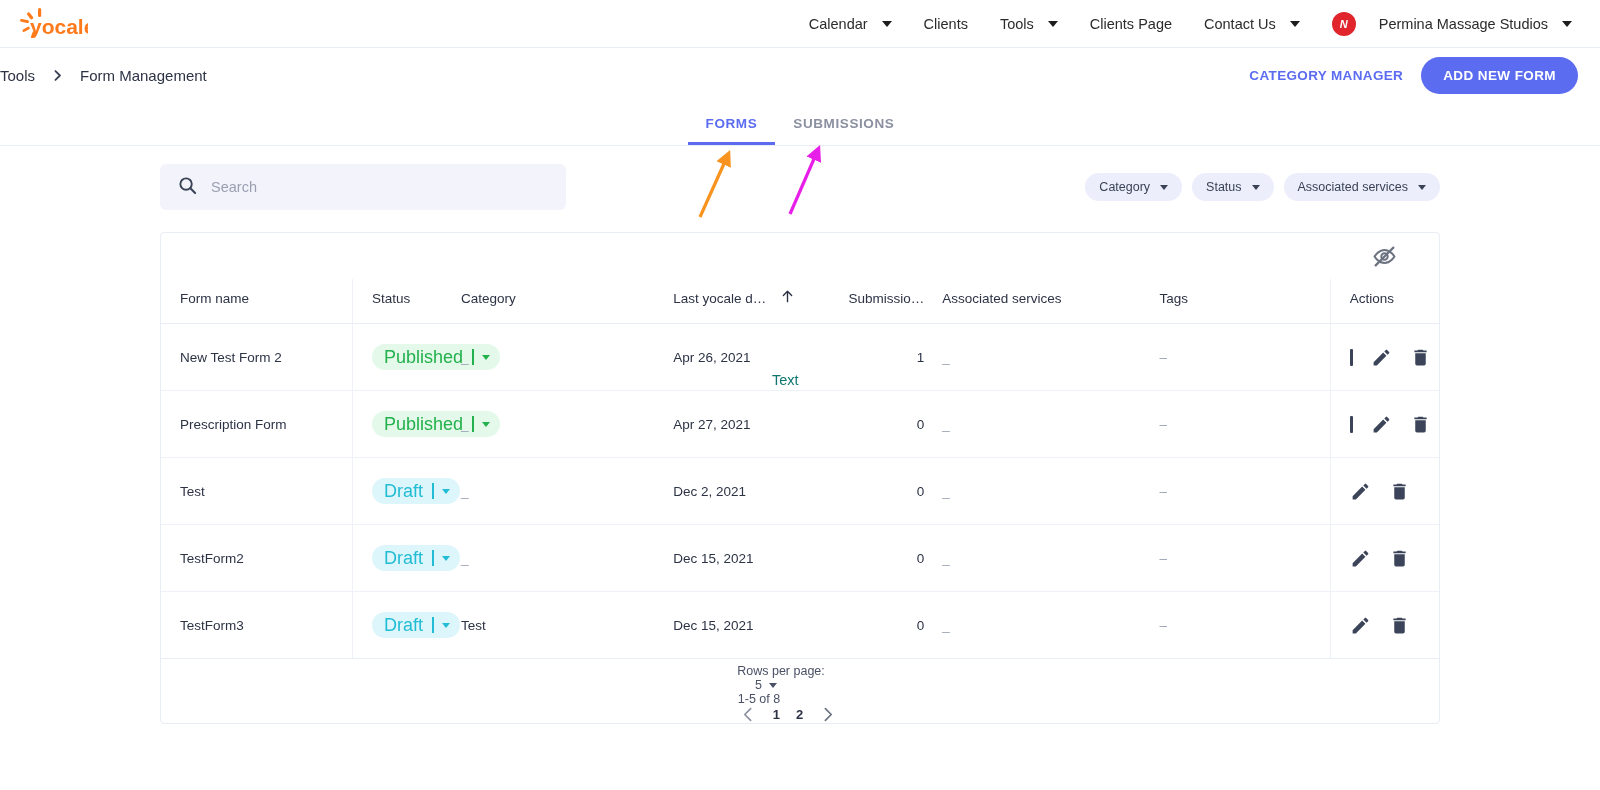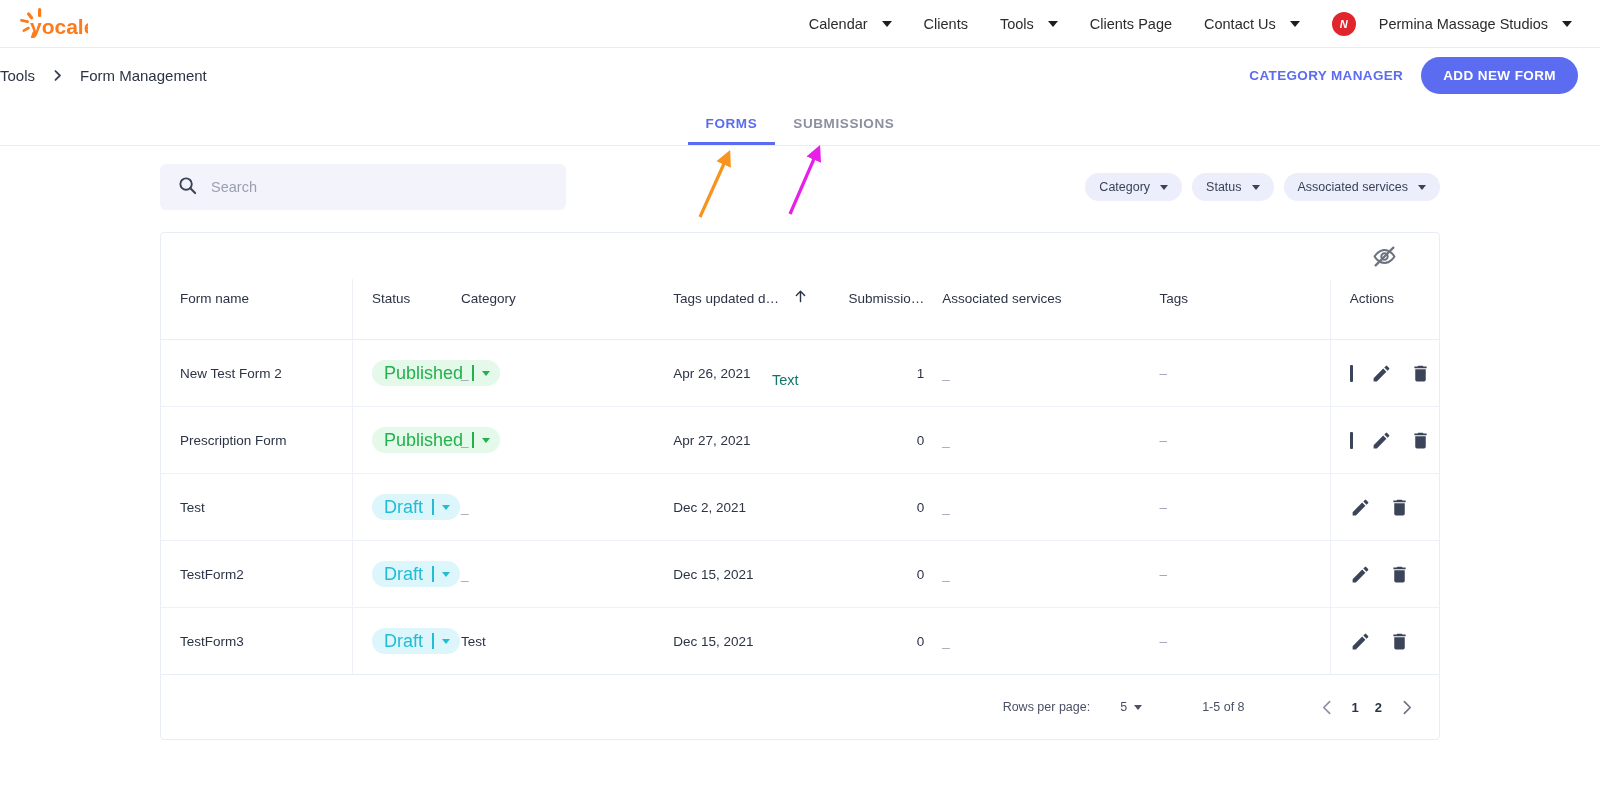--- a/index.html
+++ b/index.html
@@ -132,21 +132,21 @@
   }
   .card-top {
     height: 46px;
     display: flex; align-items: center; justify-content: flex-end;
     padding-right: 42px;
   }
   table { width: 100%; border-collapse: collapse; table-layout: fixed; }
   th {
     text-align: left;
     font-size: 13.5px; font-weight: normal; color: #2c3345;
-    padding: 10px 0 32px 0;
+    padding: 10px 0 16px 0;
     border-bottom: 1px solid #e9edf5;
     vertical-align: middle;
   }
   td {
     font-size: 13.5px; color: #2c3345;
     padding: 0; height: 67px;
     border-bottom: 1px solid #eef1f8;
     vertical-align: middle;
   }
   tr:last-child td { border-bottom: 1px solid #e9edf5; }
@@ -189,22 +189,22 @@
   .bar-icon {
     width: 3px; height: 17px; background: #3b4459;
     display: inline-block; border-radius: 1px;
   }
   .ico { cursor: pointer; display: inline-flex; }
 
   
   .pager {
     height: 64px;
     display: flex; align-items: center; justify-content: flex-end;
-    gap: 16px; padding-right: 24px;
-    font-size: 12.5px; color: #4a5166;
+    gap: 0; padding-right: 24px;
+    font-size: 12.5px; color: #4a5166; flex-direction: column;
   }
   .pg-label { margin-right: 14px; }
   .pg-rows { display: flex; align-items: center; gap: 7px; cursor: pointer; margin-right: 44px; }
   .pg-rows .caret { border-top-color: #4a5166; border-left-width: 4px; border-right-width: 4px; border-top-width: 5px; }
   .pg-range { margin-right: 58px; }
   .pg-nav { display: flex; align-items: center; gap: 16px; }
   .pg-num { font-weight: bold; color: #2c3345; cursor: pointer; font-size: 13px; }
   .pg-arrow { cursor: pointer; display: inline-flex; color: #8b90a0; }
 
   
@@ -320,21 +320,21 @@
     </div>
 
     <table>
       <thead>
         <tr>
           <th class="c-name">Form name</th>
           <th class="c-status">Status</th>
           <th class="c-cat">Category</th>
           <th class="c-date">
             <span class="sortwrap">
-              <span>Tags updated d…</span>
+              <span>Last yocale d…</span>
               <span>
                 <svg width="15" height="15" viewBox="0 0 16 16" fill="none" stroke="#2c3345" stroke-width="1.5" stroke-linecap="round" stroke-linejoin="round">
                     <path d="M8 13.5V2.5M3.6 6.9L8 2.5l4.4 4.4"></path>
                   </svg>
               </span>
             </span>
           </th>
           <th class="c-subs">Submissio…</th>
           <th class="c-assoc">Associated services</th>
           <th class="c-tags">Tags</th>

